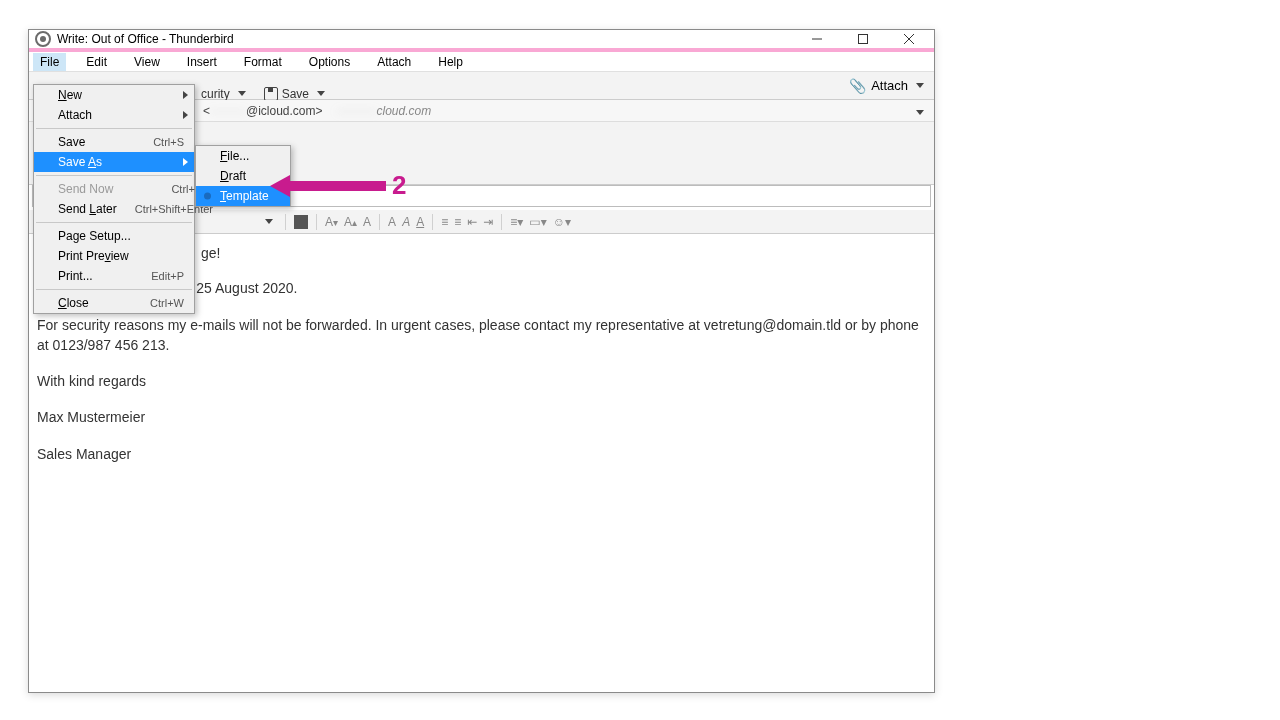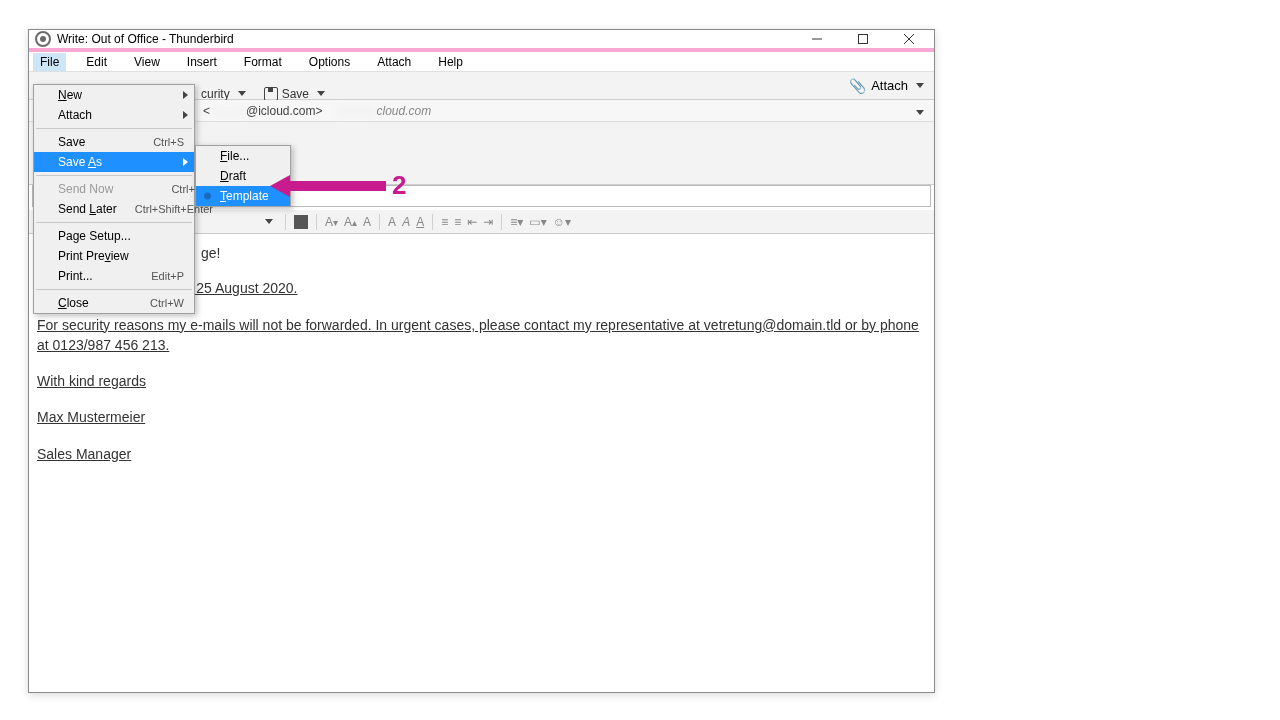--- a/index.html
+++ b/index.html
@@ -149,21 +149,20 @@
   .fmtbar .sq { width:14px; height:14px; background:#555; }
 
   .editor {
     flex: 1;
     padding: 8px 8px;
     font-size: 14px;
     color: #333;
     line-height: 1.45;
     overflow: auto;
     position: relative;
-    text-decoration: underline;
   }
   .editor p { margin: 0 0 16px 0; }
   .editor .greeting-tail {
     position: absolute;
     top: 9px;
     left: 172px;
     font-size: 14px;
     color: #333;
   }
 

